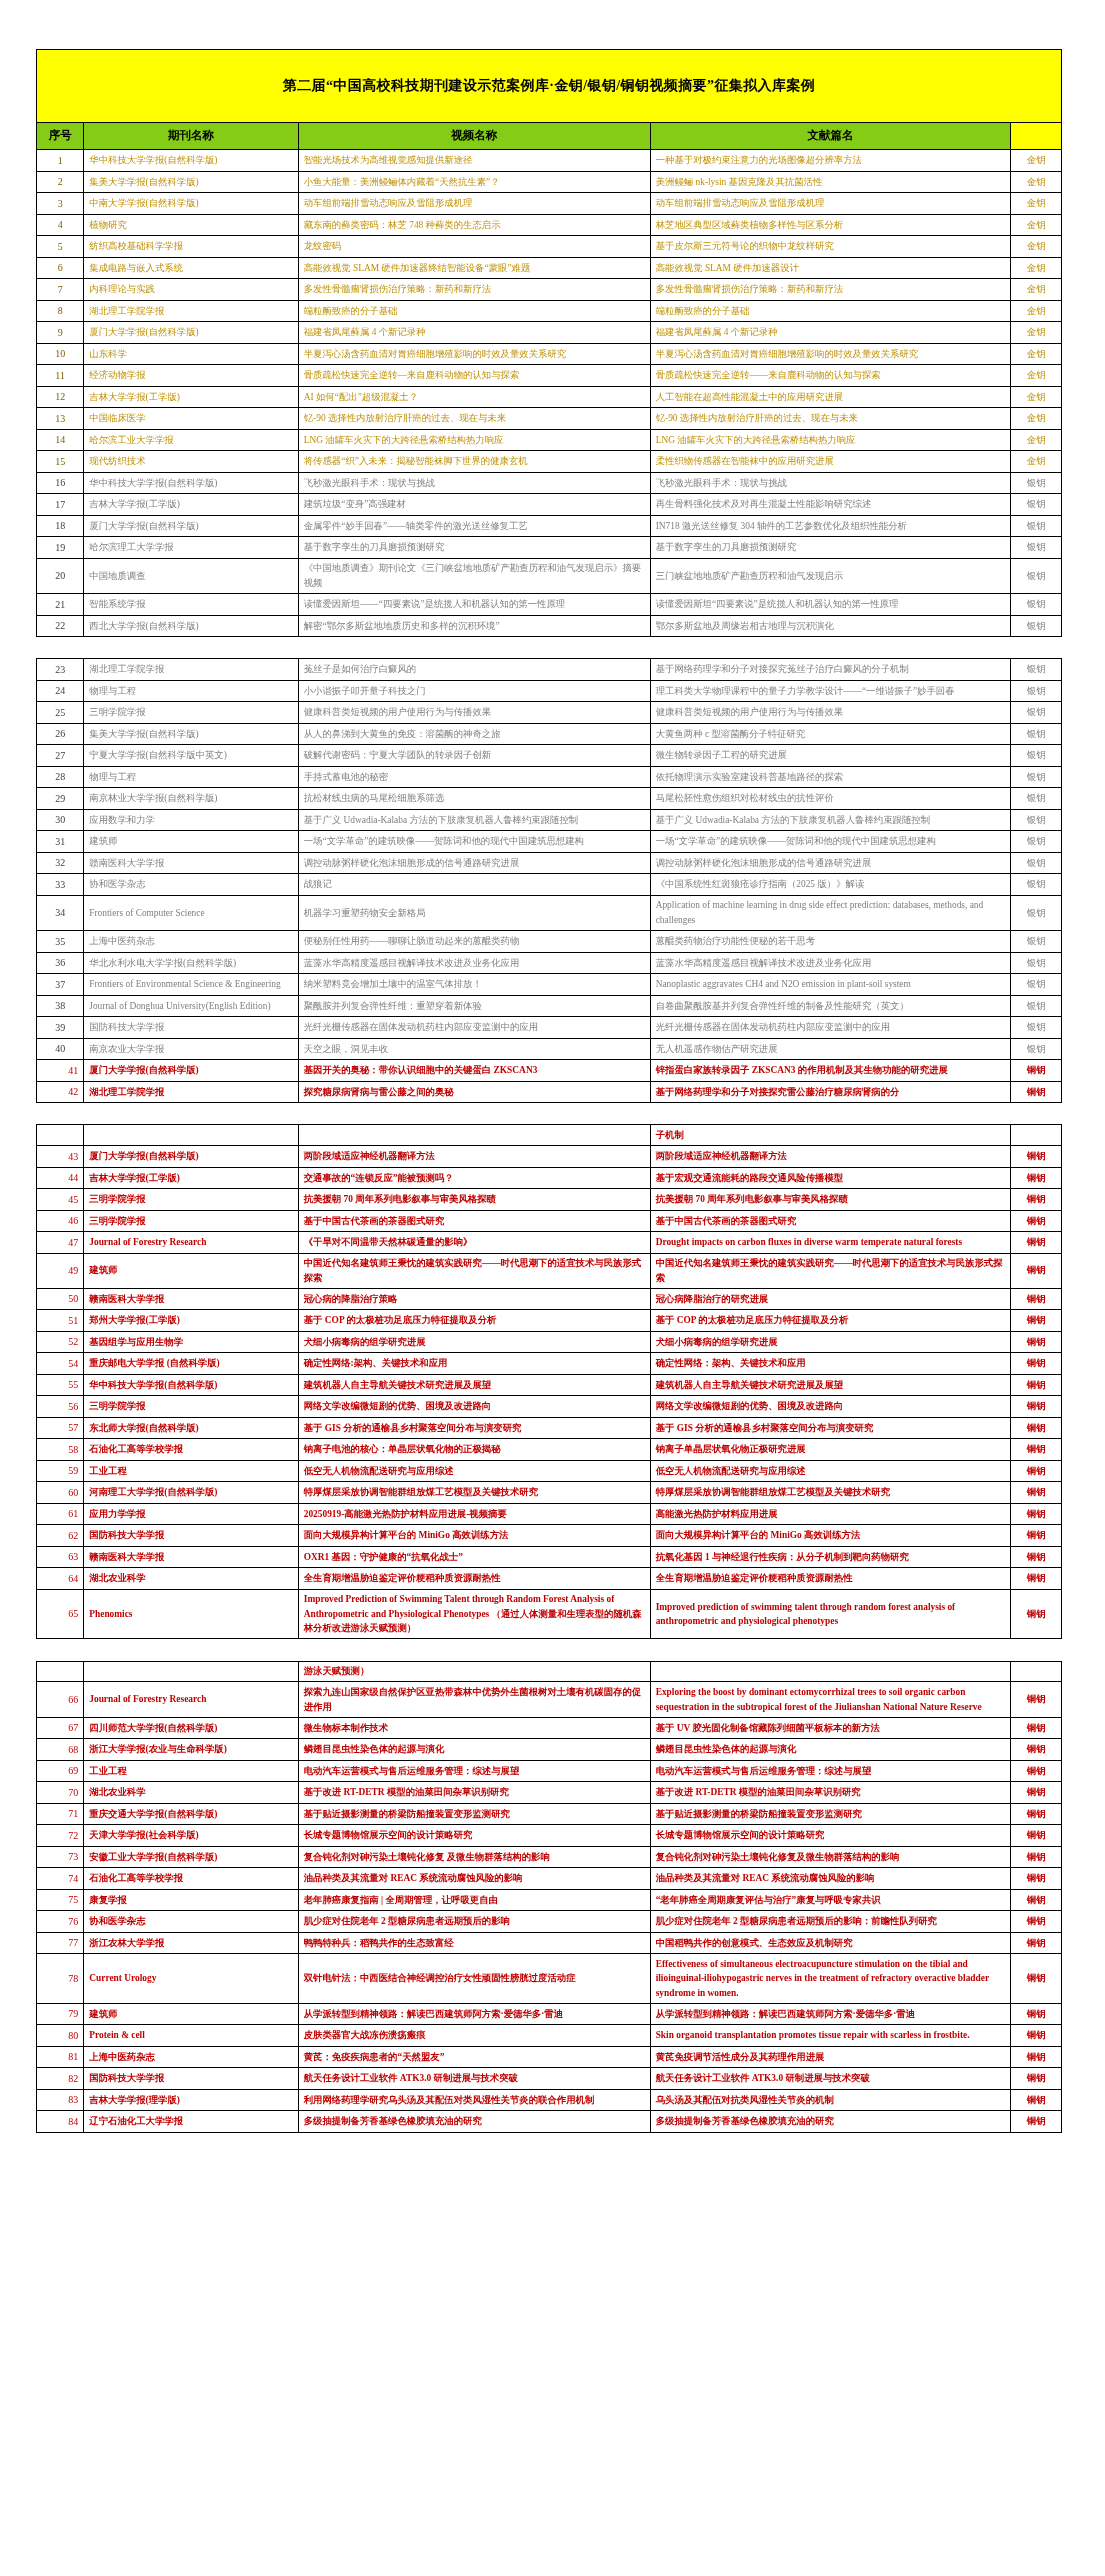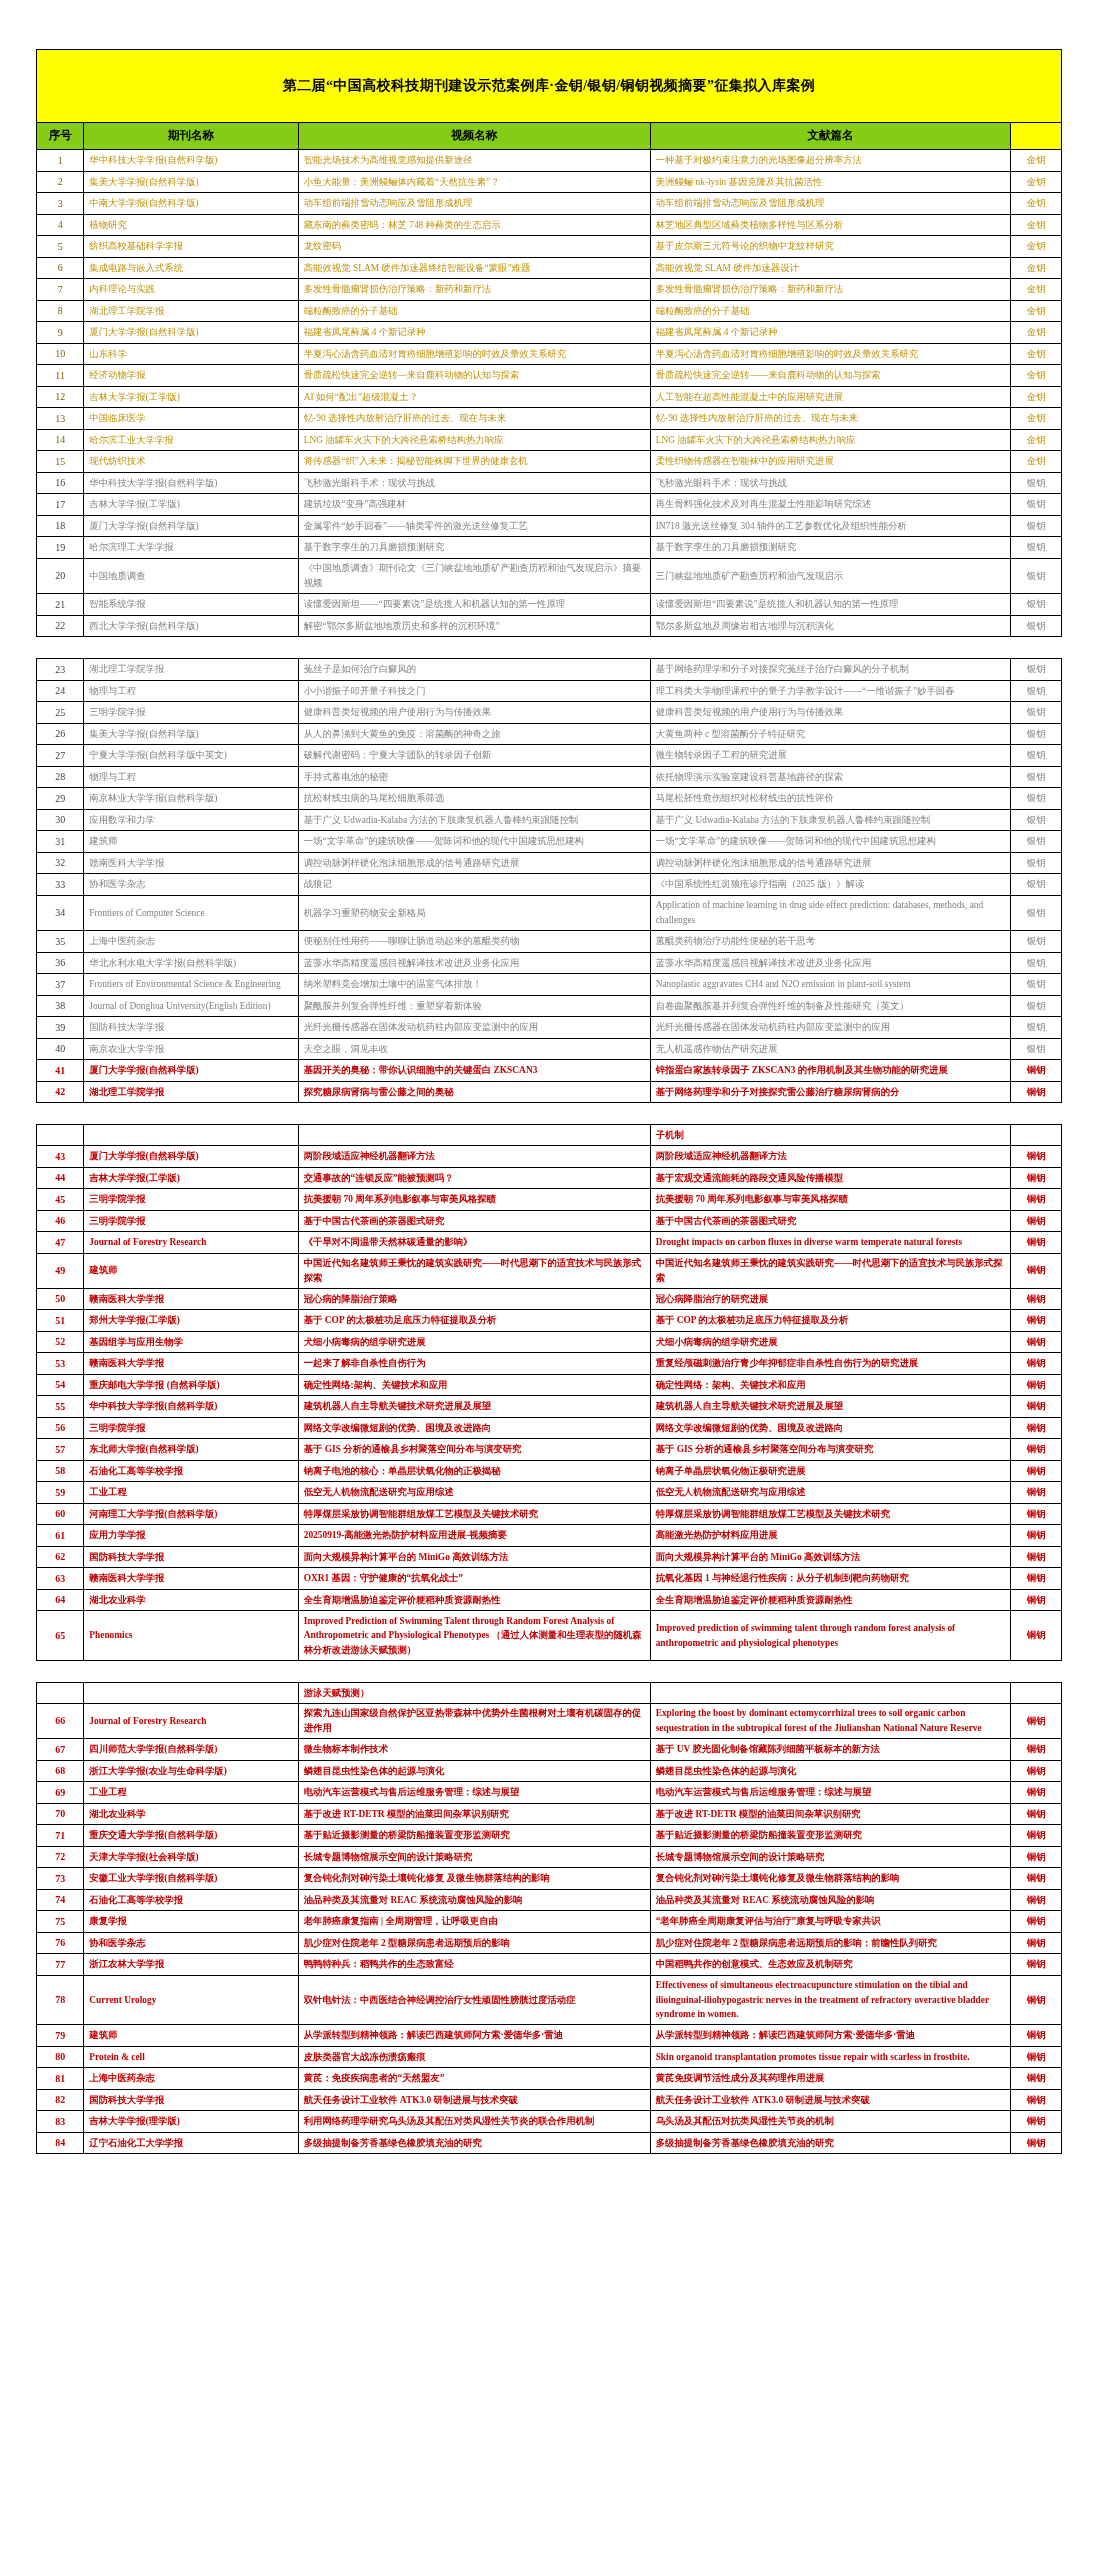--- a/index.html
+++ b/index.html
@@ -61,21 +61,21 @@
   td.video{font-size:9.4px;text-align:left;}
   td.paper{font-size:9.4px;text-align:left;}
   td.key{text-align:center;font-size:9.4px;white-space:nowrap;}
 
   
   tr.gold td{color:#bf8f00;}
   tr.silver td{color:#7f7f7f;}
   tr.bronze td{color:#c00000;font-weight:bold;}
   tr.gold td.seq, tr.silver td.seq, tr.bronze td.seq{font-weight:normal;}
   tr.silver td.seq{color:#3f3f3f;margin-top:19px;}
-  tr.bronze td.seq{color:#c00000;font-weight:bold;}
+  tr.bronze td.seq{color:#c00000;font-weight:normal;text-align:right;}
   tr.gold td.seq{color:#7f6000;}
 
   
   tr.gap td{
     border:none;
     height:21.4px;
     background:#fff;
     padding:0;
   }
   tr.cont td{ }
@@ -470,27 +470,20 @@
           <td class="key">铜钥</td>
         </tr>
         <tr class="bronze">
           <td class="seq">52</td>
           <td class="journal">基因组学与应用生物学</td>
           <td class="video">犬细小病毒病的组学研究进展</td>
           <td class="paper">犬细小病毒病的组学研究进展</td>
           <td class="key">铜钥</td>
         </tr>
         <tr class="bronze">
-          <td class="seq">53</td>
-          <td class="journal">赣南医科大学学报</td>
-          <td class="video">一起来了解非自杀性自伤行为</td>
-          <td class="paper">重复经颅磁刺激治疗青少年抑郁症非自杀性自伤行为的研究进展</td>
-          <td class="key">铜钥</td>
-        </tr>
-        <tr class="bronze">
           <td class="seq">54</td>
           <td class="journal">重庆邮电大学学报 (自然科学版)</td>
           <td class="video">确定性网络:架构、关键技术和应用</td>
           <td class="paper">确定性网络：架构、关键技术和应用</td>
           <td class="key">铜钥</td>
         </tr>
         <tr class="bronze">
           <td class="seq">55</td>
           <td class="journal">华中科技大学学报(自然科学版)</td>
           <td class="video">建筑机器人自主导航关键技术研究进展及展望</td>

